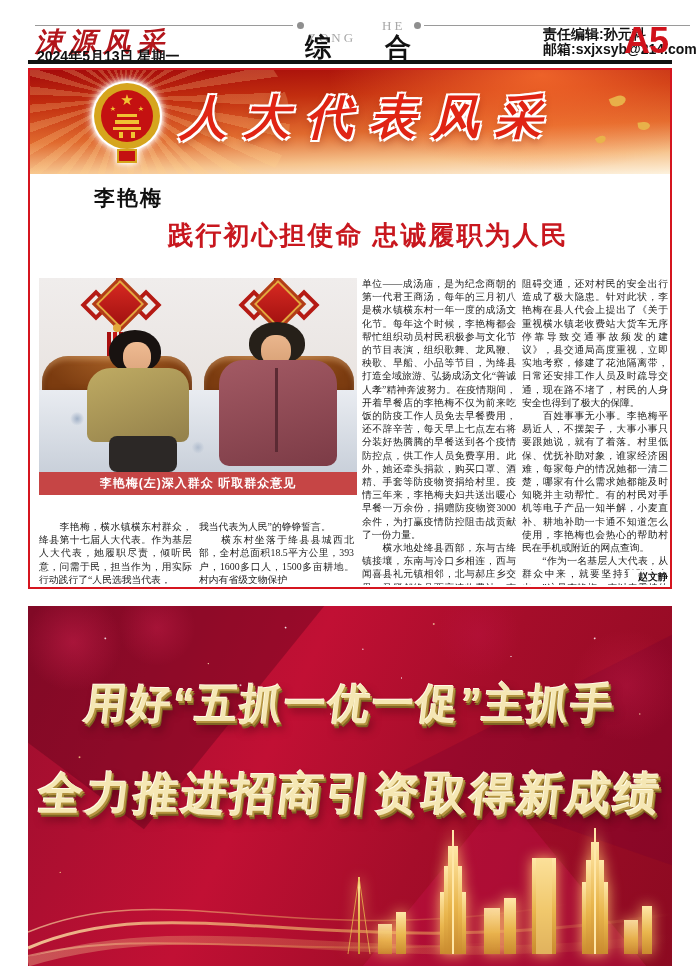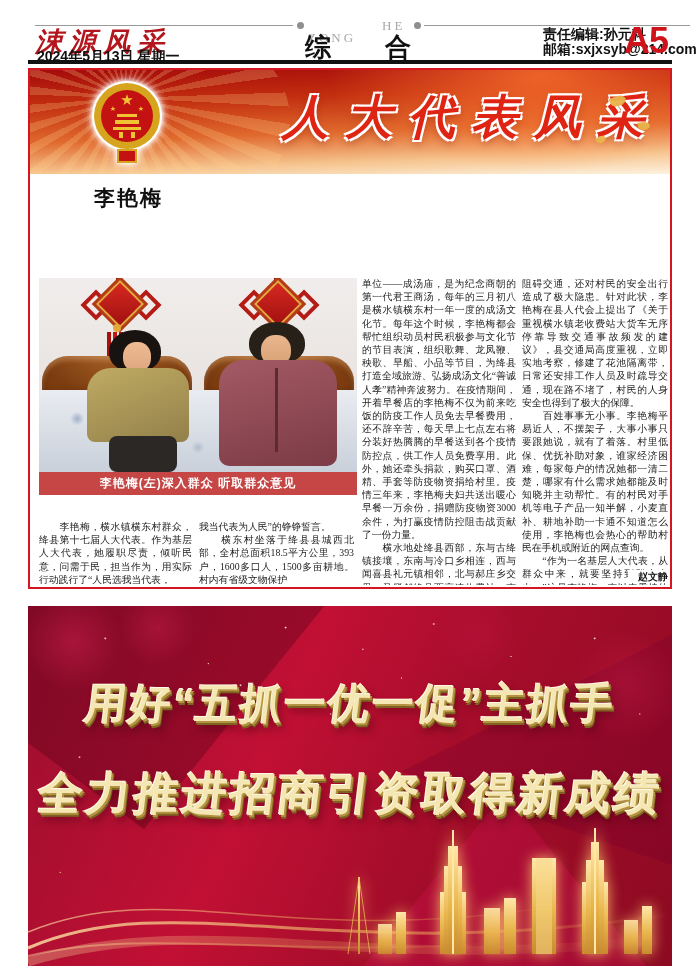--- a/index.html
+++ b/index.html
@@ -36,21 +36,21 @@
   .banner{position:absolute;left:0;top:0;width:640px;height:104px;overflow:hidden;
           background:linear-gradient(178deg,#a50b0b 0%,#c22e0f 28%,#e06a2e 58%,#f6c48e 82%,#fdf2de 100%);}
   .banner-rays{position:absolute;left:-40px;top:-60px;width:300px;height:220px;border-radius:50%;
           background:repeating-conic-gradient(from 140deg at 45% 40%,rgba(255,210,140,.28) 0 5deg,rgba(255,210,140,0) 5deg 11deg);
           opacity:.85;}
   .banner-glow{position:absolute;right:-60px;top:-40px;width:420px;height:150px;
           background:radial-gradient(ellipse at 55% 30%,rgba(255,120,50,.75),rgba(255,120,50,0) 65%);}
   .banner-star{position:absolute;left:88px;top:0px;color:rgba(150,14,14,.9);font-size:24px;transform:rotate(-14deg);}
   .emblem-wrap{position:absolute;left:58px;top:8px;width:78px;height:88px;
           filter:drop-shadow(0 0 2px #fff) drop-shadow(0 0 4px #fff);}
-  .banner-title{position:absolute;left:150px;right:10px;top:16px;text-align:right;
+  .banner-title{position:absolute;left:150px;right:10px;top:16px;text-align:left;
           font-size:47px;font-weight:bold;font-style:italic;color:#e02414;letter-spacing:16px;
           text-shadow:-2px -2px 0 #fff,2px -2px 0 #fff,-2px 2px 0 #fff,2px 2px 0 #fff,0 4px 8px rgba(120,10,5,.45);}
   .dove{position:absolute;background:#e8b44b;border-radius:0 60% 55% 60%;opacity:.95;}
   .dove1{right:44px;top:26px;width:16px;height:10px;transform:rotate(-22deg);}
   .dove2{right:20px;top:52px;width:12px;height:8px;transform:rotate(-8deg);}
   .dove3{right:64px;top:66px;width:10px;height:7px;transform:rotate(-30deg);}
 
   
   .kicker{position:absolute;left:64px;top:114px;font-size:21px;font-weight:bold;color:#111;
           font-family:"Liberation Sans",sans-serif;letter-spacing:2px;}
@@ -196,20 +196,21 @@
           <rect x="30" y="72" width="18" height="12" fill="#c41111" stroke="#d6a51d" stroke-width="2"></rect>
         </svg>
       </div>
       <div class="banner-title">人大代表风采</div>
       <div class="dove dove1"></div>
       <div class="dove dove2"></div>
       <div class="dove dove3"></div>
     </div>
 
     <div class="kicker">李艳梅</div>
+    <div class="headline">践行初心担使命 忠诚履职为人民</div>
 
     <div class="photo">
       <div class="knot knot-a">
         <div class="k-string"></div>
           <div class="k-loop k-loop-l"></div>
           <div class="k-loop k-loop-r"></div>
         <div class="k-diamond"></div>
           <div class="k-ball"></div>
           <div class="k-tassel"></div>
       </div>

